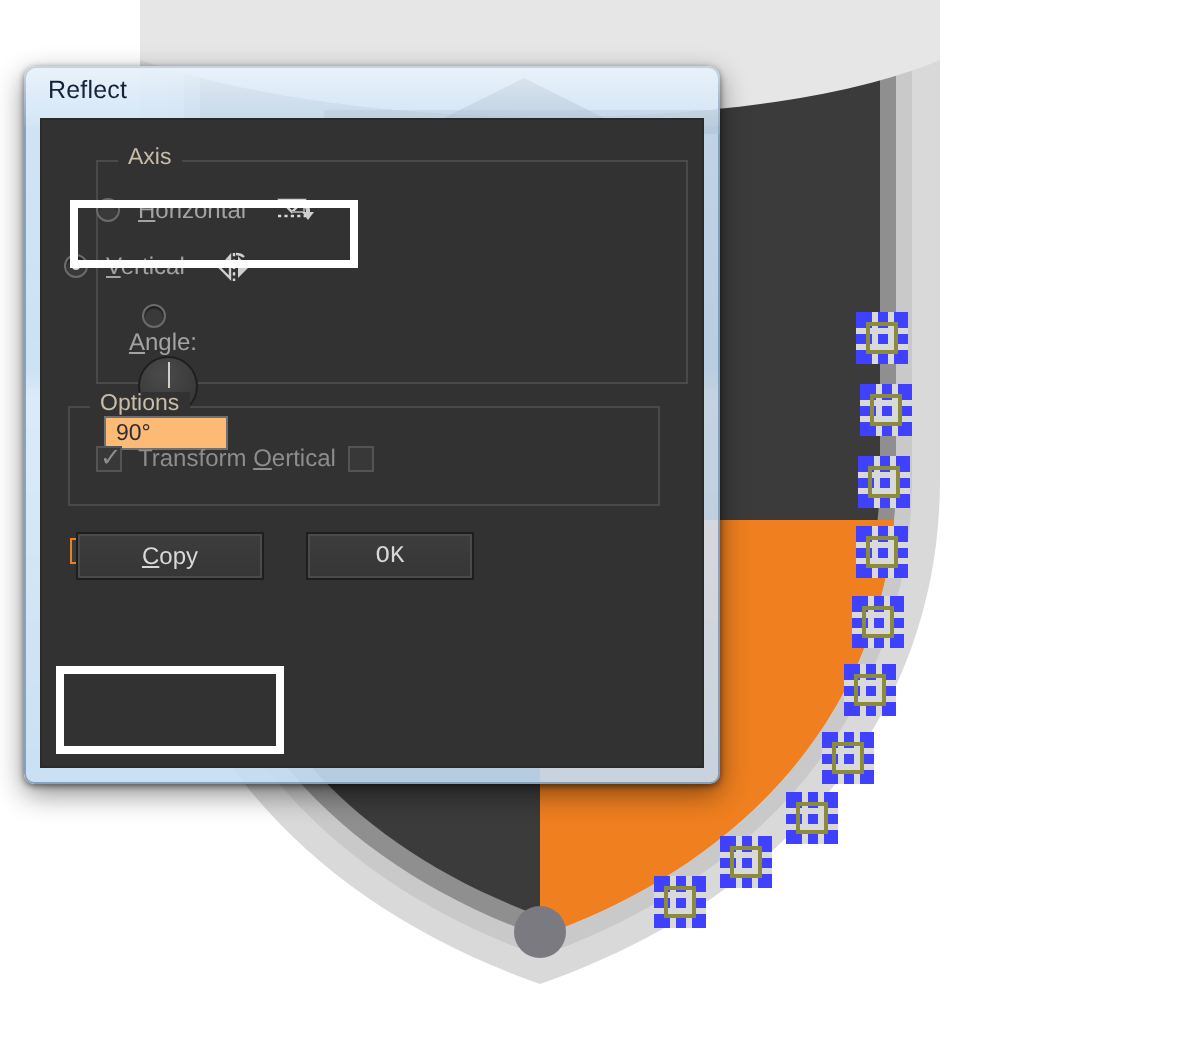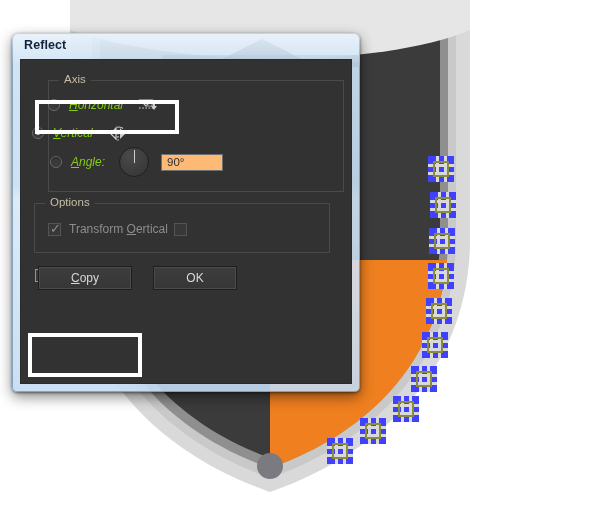--- a/index.html
+++ b/index.html
@@ -71,21 +71,20 @@
     width: 210px; height: 12px;
     background: #a8bccf;
   }
 
   #titlebar {
     position: absolute;
     left: 0; top: 0;
     width: 100%;
     height: 26px;
     z-index: 3;
-    font-weight: bold;
   }
   #title-text {
     position: absolute;
     left: 12px;
     top: 5px;
     font-size: 12.5px;
     color: #15233a;
     letter-spacing: 0.1px;
   }
 
@@ -147,22 +146,21 @@
     position: absolute;
     left: 50%; top: 50%;
     width: 4px; height: 4px;
     margin: -2px 0 0 -2px;
     border-radius: 50%;
     background: #d8d8d8;
   }
   .radio-label {
     margin-left: 9px;
     font-size: 12px;
-    color: #84cc16;
-    font-style: italic;
+    color: #a3a3a3;
   }
   .radio-label .acc {
     text-decoration: underline;
   }
 
   
   .flip-icon {
     margin-left: 14px;
     width: 22px; height: 17px;
     flex: 0 0 auto;
@@ -252,21 +250,21 @@
     color: #d8d8d8;
     font-size: 12px;
     font-family: "Liberation Sans", sans-serif;
     display: flex;
     align-items: center;
     justify-content: center;
     cursor: default;
   }
   .btn .acc { text-decoration: underline; }
   #btn-copy   { left: 17px;  top: 206px; width: 94px; }
-  #btn-ok     { left: 132px; top: 206px; width: 84px; }
+  #btn-ok     { left: 132px; top: 206px; width: 84px; font-family: Liberation Mono, monospace; }
   #btn-cancel { left: 227px; top: 206px; width: 84px; }
 
   
   .highlight {
     position: absolute;
     border: 4px solid #ffffff;
     box-sizing: border-box;
     z-index: 9;
     pointer-events: none;
   }
@@ -427,21 +425,21 @@
         <span class="radio checked"></span>
         <span class="radio-label"><span class="acc">V</span><span>ertical</span></span>
         <svg class="flip-icon" viewBox="0 0 22 17" xmlns="http://www.w3.org/2000/svg">
           <path d="M9 3 L4 9 L9 14 Z" fill="none" stroke="#cfcfcf" stroke-width="1.2"></path>
           <path d="M13 3 L18 9 L13 14 Z" fill="#cfcfcf"></path>
           <line x1="11" y1="1.5" x2="11" y2="15.5" stroke="#d8d8d8" stroke-width="1.2" stroke-dasharray="1.6 1.6"></line>
           <path d="M12 2 A5 4 0 0 1 16 3.5" fill="none" stroke="#cfcfcf" stroke-width="1.2"></path>
         </svg>
       </div>
 
-      <div class="radio-row" style="left:29px; top:92px;">
+      <div class="radio-row" style="left:19px; top:92px;flex-direction:column;">
         <span class="radio"></span>
         <span class="radio-label"><span class="acc">A</span><span>ngle:</span></span>
         <span class="dial" style="margin-left:14px;"></span>
         <input class="angle-input" type="text" readonly="" value="90°" style="">
       </div>
 
       <div class="groupbox" id="group-options">
         <span class="group-legend">Options</span>
       </div>
 

